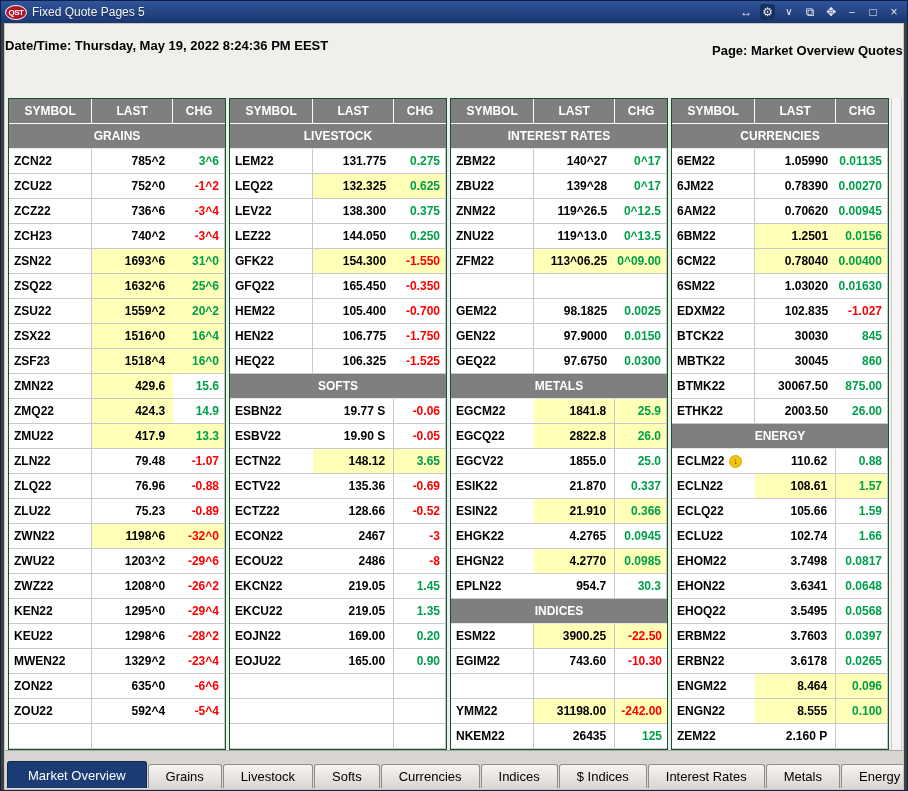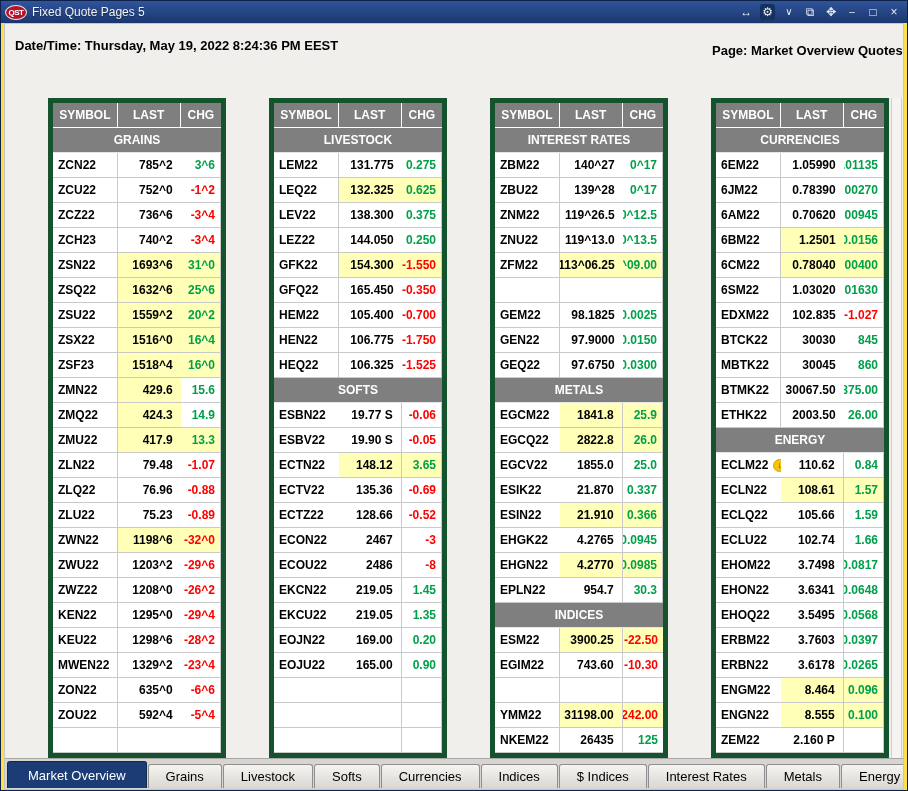--- a/index.html
+++ b/index.html
@@ -1,21 +1,21 @@
 <!DOCTYPE html>
 <html><head>
 <meta charset="utf-8">
 <style>
   * { margin:0; padding:0; box-sizing:border-box; }
   html,body { background:#9aa7bc; }
   body { font-family:"Liberation Sans","DejaVu Sans",sans-serif; }
 
   .window {
     width:908px; height:791px;
-    background:#fde047;
+    background:#404040;
     border:1px solid #0e2148;
     display:flex; flex-direction:column;
     overflow:hidden;
   }
 
   
   .titlebar {
     height:22px; flex:0 0 22px;
     background:linear-gradient(#30549b,#1a366e);
     display:flex; align-items:center;
@@ -43,34 +43,33 @@
   
   .bodyarea {
     flex:1; margin:0 3px;
     background:#f0efec;
     border:1px solid #c9c7c2;
     display:flex; flex-direction:column;
     overflow:hidden;
   }
 
   .info { flex:0 0 74px; position:relative; color:#000; }
-  .info .dt { position:absolute; left:10px; top:14px; font-size:13px; font-weight:bold; }
+  .info .dt { position:absolute; left:0; top:14px; font-size:13px; font-weight:bold; }
   .info .rightcol { position:absolute; left:707px; top:14px; font-size:13px; font-weight:bold; line-height:26px; white-space:nowrap; }
 
   .tablewrap { flex:0 0 652px; display:flex; padding:0 1px 0 3px; }
   .qtable { display:flex; gap:3px; flex:1; }
   .group {
     flex:1 1 0;
     display:grid;
     grid-template-columns:38.5% 37.5% 24%;
     grid-auto-rows:25px;
-    border:5px solid #14532d;
+    border:1px solid #14532d;
     background:#fff;
     align-content:start;
-    margin-left:40px;
   }
   .cell {
     border-right:1px solid #c9c9c9;
     border-bottom:1px solid #c9c9c9;
     font-size:12px; font-weight:bold;
     display:flex; align-items:center;
     background:#fff; color:#000;
     overflow:hidden; white-space:nowrap;
   }
   .cell:nth-child(3n){ border-right:none; }
@@ -569,21 +568,21 @@
               <span>ETHK22</span>
             </div>
             <div class="cell num">2003.50</div>
             <div class="cell chg up">26.00</div>
             <div class="section">ENERGY</div>
             <div class="cell sym">
               <span>ECLM22</span>
               <span class="alert-dot">↓</span>
             </div>
             <div class="cell num">110.62</div>
-            <div class="cell chg up">0.84</div>
+            <div class="cell chg up">0.88</div>
             <div class="cell sym">
               <span>ECLN22</span>
             </div>
             <div class="cell num hl">108.61</div>
             <div class="cell chg up hl">1.57</div>
             <div class="cell sym">
               <span>ECLQ22</span>
             </div>
             <div class="cell num">105.66</div>
             <div class="cell chg up">1.59</div>

